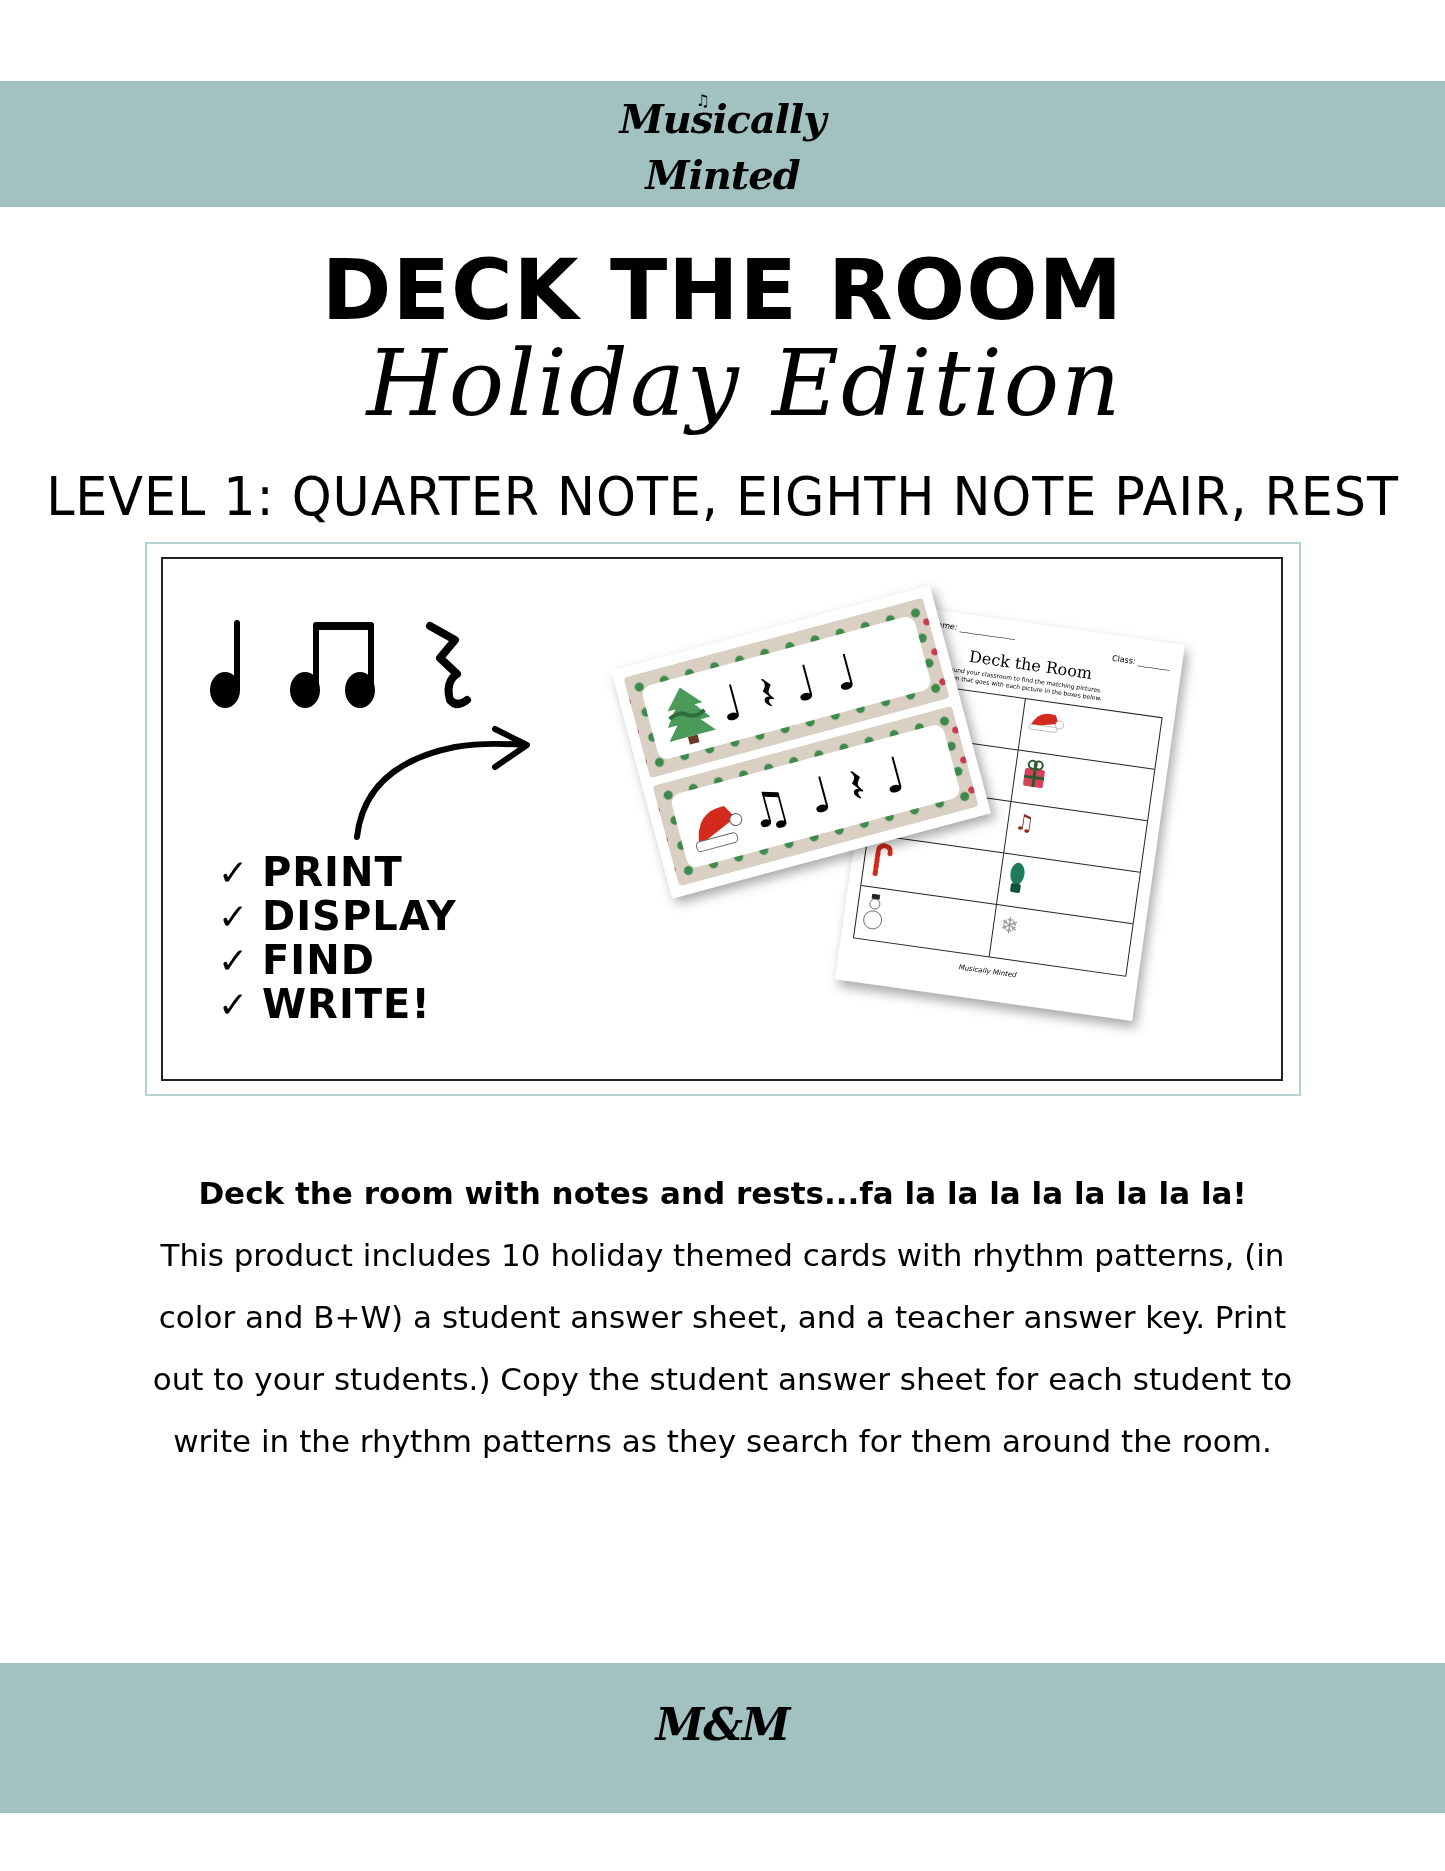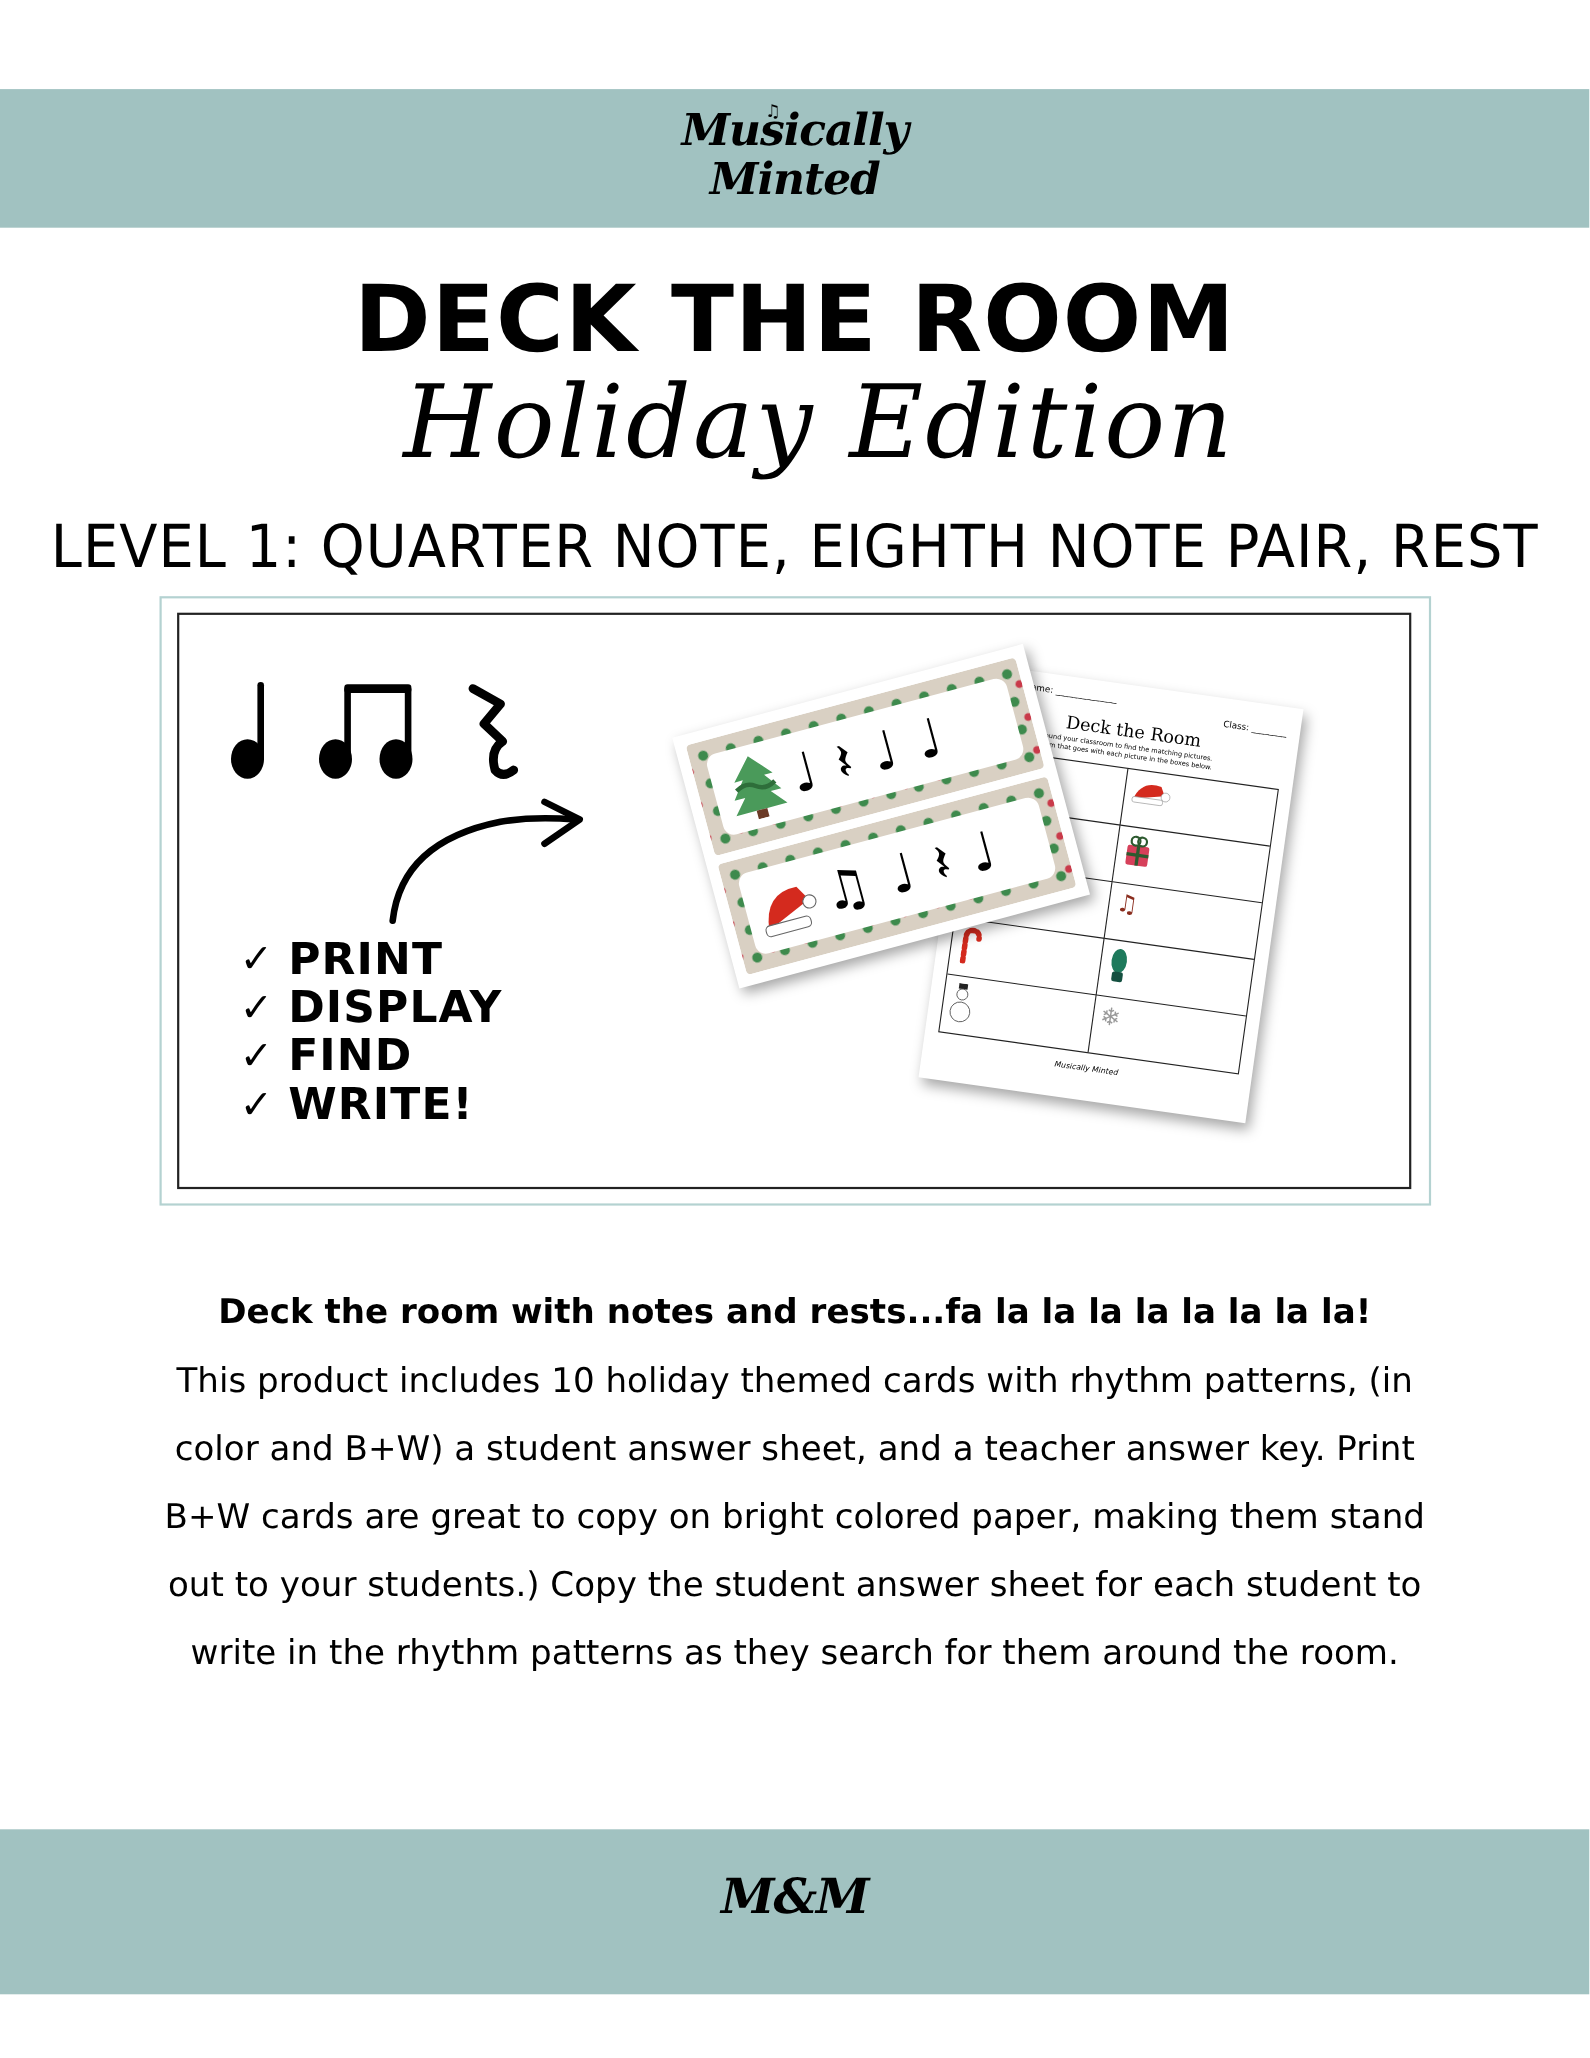--- a/index.html
+++ b/index.html
@@ -10,21 +10,21 @@
   .band.top { top: 81px; height: 126px; }
   .band.bottom { top: 1663px; height: 150px; }
 
   .logo-script {
     position: absolute; left: 50%; transform: translateX(-50%);
     font-family: "DejaVu Serif", serif; font-style: italic; font-weight: bold;
     text-align: center; line-height: 1; letter-spacing: -1px;
   }
   .logo-top { top: 18px; font-size: 40px; }
   .logo-top .l1 { display: block; }
-  .logo-top .l2 { display: block; margin-top: 4px; text-align: center; }
+  .logo-top .l2 { display: block; margin-top: 16px; text-align: center; }
   .note-glyph { position: absolute; top: -6px; left: 76px; font-size: 16px; font-style: normal; }
   .logo-bottom { top: 40px; font-size: 44px; }
 
   .title {
     position: absolute; top: 248px; left: 0; width: 1445px; text-align: center;
     font-family: "DejaVu Sans", sans-serif; font-weight: bold; font-size: 84px;
     letter-spacing: 1px; line-height: 1;
   }
   .subtitle {
     position: absolute; top: 338px; left: 0; width: 1445px; text-align: center;
@@ -235,20 +235,19 @@
       </svg>
       <span class="card-notes">♫ ♩ 𝄽 ♩</span>
     </div>
   </div>
 </div>
 
 <div class="body-text">
   <span class="lead">Deck the room with notes and rests...fa la la la la la la la la!</span>
   <span class="para">This product includes 10 holiday themed cards with rhythm patterns, (in</span>
   <span class="para">color and B+W) a student answer sheet, and a teacher answer key. Print</span>
-  <span class="para">B+W cards are great to copy on bright colored paper, making them stand</span>
   <span class="para">out to your students.) Copy the student answer sheet for each student to</span>
   <span class="para">write in the rhythm patterns as they search for them around the room.</span>
 </div>
 
 <div class="band bottom">
   <div class="logo-script logo-bottom">M&amp;M</div>
 </div>
 
 </body></html>

